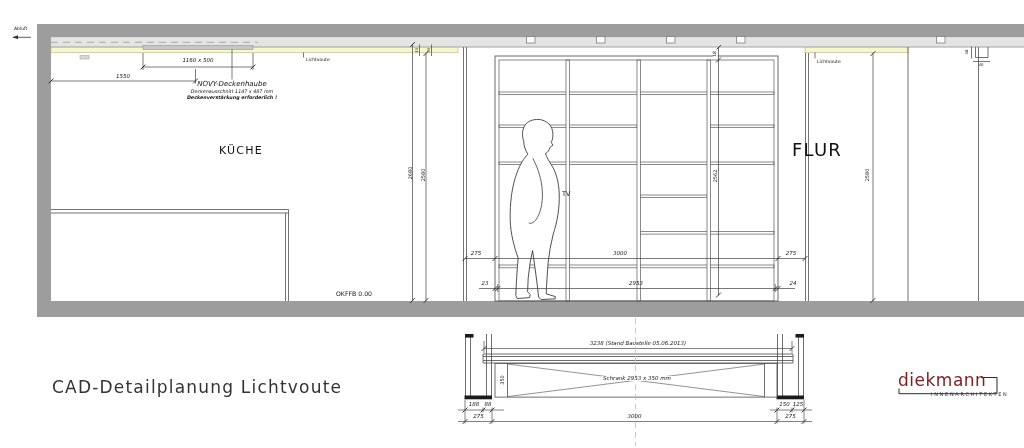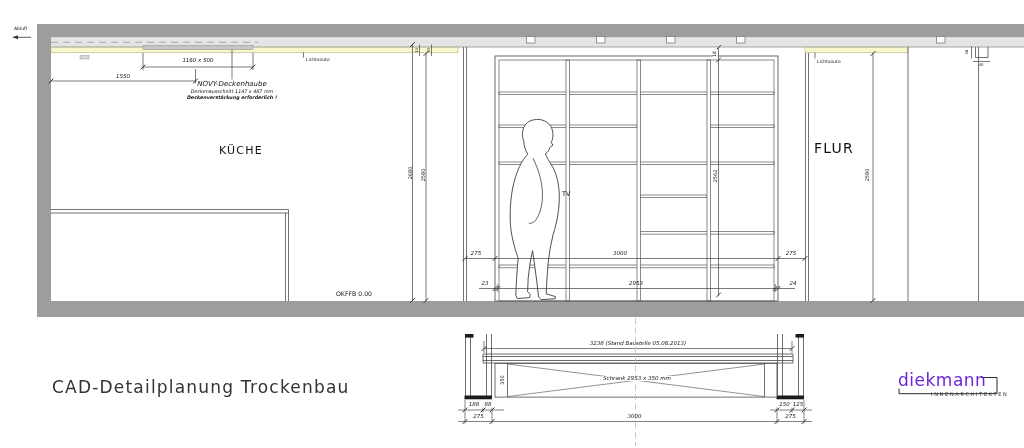--- a/index.html
+++ b/index.html
@@ -10,21 +10,21 @@
        font-family:"DejaVu Sans",sans-serif;}
   .c{transform:translateX(-50%);font-style:italic;}
   .r{transform:translate(-50%,-50%) rotate(-90deg);}
   .b{font-weight:bold;}
   .bg{background:#fff;padding:0 1.5px;}
   .room{font-size:11px;letter-spacing:1.2px;color:#111;}
   .dim{font-size:5.5px;}
   .tiny{font-size:3.8px;}
   .note{font-size:4.8px;}
   #main-title{font-size:17px;letter-spacing:1.2px;color:#333;}
-  #logo-name{font-size:17px;letter-spacing:.5px;color:#6d28d9;}
+  #logo-name{font-size:17px;letter-spacing:.5px;color:#7f1d1d;}
   #logo-sub{font-size:5px;letter-spacing:1.7px;color:#333;}
 </style>
 </head>
 <body>
 
 <div id="stage">
 
 <svg id="linework" width="1024" height="448" viewBox="0 0 1024 448">
 
   <g fill="#9d9d9d">
@@ -214,21 +214,21 @@
   <div class="lbl dim c" style="left:123px;top:74px">1550</div>
 
   <div class="lbl c" style="left:232px;top:80.5px;font-size:7px">NOVY-Deckenhaube</div>
   <div class="lbl note c" style="left:232px;top:89.5px">Deckenausschnitt 1147 x 487 mm</div>
   <div class="lbl note c b" style="left:232px;top:95.5px">Deckenverstärkung erforderlich !</div>
 
   <div class="lbl" style="left:306px;top:57.5px;font-size:4.5px">Lichtvoute</div>
   <div class="lbl" style="left:817px;top:59.5px;font-size:4.5px">Lichtvoute</div>
 
   <div class="lbl room" style="left:219px;top:145px">KÜCHE</div>
-  <div class="lbl room" style="left:814px;top:141px;font-size:14px">FLUR</div>
+  <div class="lbl room" style="left:792px;top:141px;font-size:18px">FLUR</div>
 
   <div class="lbl dim r" style="left:409.5px;top:173px;font-size:5px">2680</div>
   <div class="lbl dim r" style="left:423px;top:175px;font-size:5px">2580</div>
   <div class="lbl tiny r" style="left:417px;top:50px">15</div>
   <div class="lbl tiny r" style="left:429px;top:50px">35</div>
 
   <div class="lbl r bg" style="left:714.5px;top:53.5px;font-size:4.5px">18</div>
   <div class="lbl r bg" style="left:714.5px;top:176px;font-size:5px">2562</div>
   <div class="lbl dim r" style="left:866.5px;top:175px;font-size:5px">2580</div>
 
@@ -250,18 +250,18 @@
   <div class="lbl dim c bg" style="left:637px;top:375.5px">Schrank 2953 x 350 mm</div>
   <div class="lbl dim r" style="left:502px;top:380px;font-size:5px">350</div>
   <div class="lbl dim c" style="left:474px;top:402px">188</div>
   <div class="lbl dim c" style="left:488px;top:402px">88</div>
   <div class="lbl dim c" style="left:784.5px;top:402px">150</div>
   <div class="lbl dim c" style="left:798px;top:402px">125</div>
   <div class="lbl dim c" style="left:478.5px;top:413.5px">275</div>
   <div class="lbl dim c" style="left:634.5px;top:413.5px">3000</div>
   <div class="lbl dim c" style="left:790.5px;top:413.5px">275</div>
 
-  <div class="lbl" id="main-title" style="left:52px;top:379px">CAD-Detailplanung Trockenbau</div>
+  <div class="lbl" id="main-title" style="left:52px;top:379px">CAD-Detailplanung Lichtvoute</div>
 
   <div class="lbl" id="logo-name" style="left:898px;top:372px">diekmann</div>
   <div class="lbl" id="logo-sub" style="left:931px;top:391.5px">INNENARCHITEKTEN</div>
 
 </div>
 
 </body></html>

